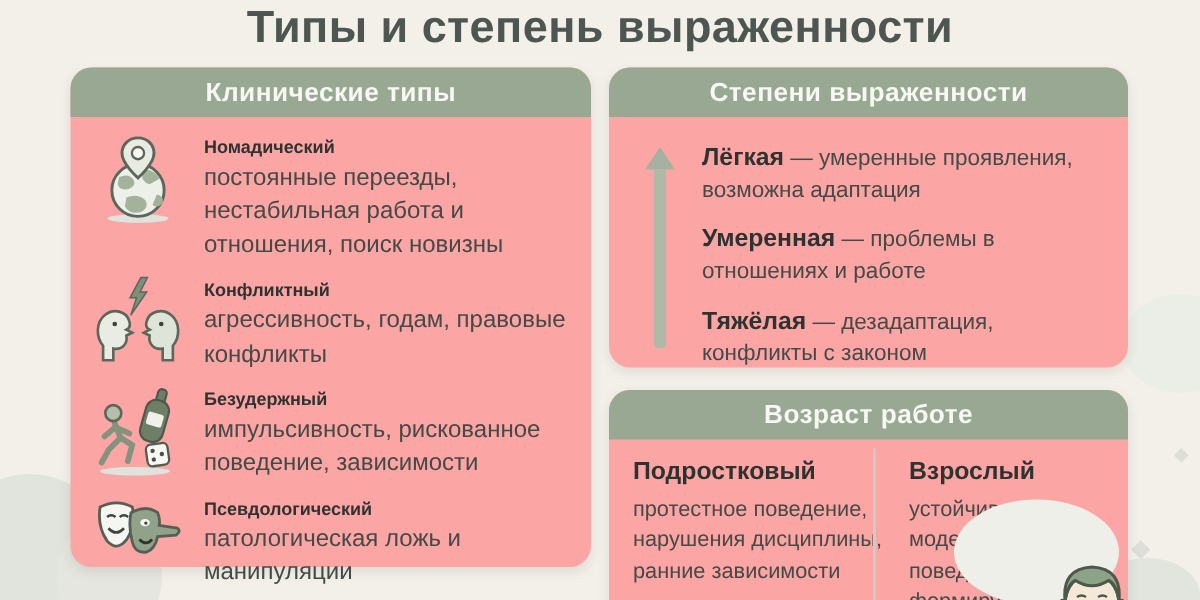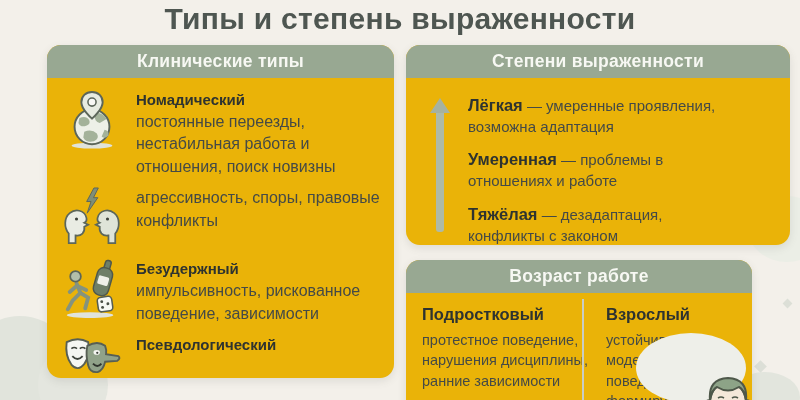--- a/index.html
+++ b/index.html
@@ -18,42 +18,42 @@
   .speck.s1{left:756px;top:362px;width:9px;height:9px;}
   .speck.s2{left:784px;top:300px;width:7px;height:7px;}
   .speck.s3{left:661px;top:318px;width:6px;height:6px;background:#e6e8e1;}
 
   .page-title{
     position:absolute;top:2px;left:0;right:0;text-align:center;
     font-size:30px;font-weight:700;color:#4e5651;letter-spacing:.3px;
   }
 
   .panel{
-    position:absolute;background:#eab308;border-radius:14px;
+    position:absolute;background:#fca5a5;border-radius:14px;
     box-shadow:0 3px 8px rgba(90,95,85,.14);
   }
   .panel-header{
     height:33px;line-height:33px;text-align:center;
     background:#98a892;color:#f7f8f3;font-weight:700;font-size:17.5px;
     letter-spacing:.3px;border-radius:14px 14px 0 0;
   }
 
   
   .panel.clinical{left:47px;top:45px;width:347px;height:333px;}
   .clinical-body{padding:11px 10px 0 12px;}
   .type-item{display:flex;align-items:flex-start;margin-bottom:9px;}
   .type-icon{flex:0 0 66px;height:62px;margin-right:11px;}
   .type-icon svg{width:62px;height:62px;display:block;margin:0 auto;}
   .type-item.small .type-icon{height:48px;}
   .type-item.small .type-icon svg{width:60px;height:48px;}
-  .type-name{font-size:15px;font-weight:700;color:#2e3330;margin:2px 0 3px 0;}
+  .type-name{font-size:12px;font-weight:700;color:#2e3330;margin:2px 0 3px 0;}
   .type-desc{font-size:16px;color:#454a46;line-height:1.4;max-width:252px;}
 
   
-  .panel.severity{left:406px;top:45px;width:384px;height:200px;}
+  .panel.severity{left:406px;top:45px;width:346px;height:200px;}
   .severity-body{display:flex;padding:16px 10px 0 22px;}
   .arrow-col{display:flex;flex-direction:column;align-items:center;width:24px;height:134px;margin:4px 16px 0 0;}
   .arrow-head{width:0;height:0;border-left:10px solid transparent;border-right:10px solid transparent;border-bottom:15px solid #a6b29f;}
   .arrow-tail{width:8px;flex:1;background:#aebaa7;border-radius:0 0 3px 3px;}
   .severity-entries{flex:1;}
   .severity-entry{margin:0 0 11px 0;font-size:15px;color:#454a46;line-height:1.38;max-width:252px;}
   .severity-entry b{font-size:16.5px;color:#2e3330;}
 
   
   .panel.age{left:406px;top:260px;width:346px;height:160px;}
@@ -109,21 +109,22 @@
         <div class="type-icon">
           <svg viewBox="0 0 64 64">
             <polygon points="34,1 26.5,15 31,15 27,27 38,11 33.5,11 38.5,1" fill="#7e8e78" stroke="#5c665a" stroke-width="1"></polygon>
             <path d="M8,58 L8,48 C3,42 3,32 9,27 C15,22 24,24 26,31 C27,34 26,36 24,37 L28,39 L24,41 C25,47 21,51 15,50 L15,58 Z" fill="#e9ece3" stroke="#5c665a" stroke-width="1.8"></path>
             <circle cx="16" cy="33" r="1.6" fill="#3e433c"></circle>
             <path d="M56,58 L56,48 C61,42 61,32 55,27 C49,22 40,24 38,31 C37,34 38,36 40,37 L36,39 L40,41 C39,47 43,51 49,50 L49,58 Z" fill="#dfe4d8" stroke="#5c665a" stroke-width="1.8"></path>
             <circle cx="48" cy="33" r="1.6" fill="#3e433c"></circle>
           </svg>
         </div>
         <div>
-          <div class="type-desc">агрессивность, споры, правовые конфликты</div>
+          <div class="type-name">Конфликтный</div>
+          <div class="type-desc">агрессивность, годам, правовые конфликты</div>
         </div>
       </div>
 
       <div class="type-item">
         <div class="type-icon">
           <svg viewBox="0 0 64 64">
             <ellipse cx="30" cy="59" rx="24" ry="3" fill="#e0e3db"></ellipse>
             <g stroke="#85937e" stroke-width="4" stroke-linecap="round" fill="none">
               <path d="M16,26 L20,36 L12,44 L7,53"></path>
               <path d="M20,36 L28,41 L25,52"></path>
@@ -158,20 +159,21 @@
             <path d="M19,15 q3,-2.4 6,0" stroke="#3e433c" stroke-width="1.8" fill="none"></path>
             <path d="M11,23 q5.5,6 11,0" stroke="#3e433c" stroke-width="2" fill="none"></path>
             <path d="M27,12 Q38,6 46,12 Q48,17 47,21 L60,23 Q63,25 59,28 L46,29 Q44,38 38,40 Q30,41 28,33 Q25,22 27,12 Z" fill="#90a289" stroke="#575f54" stroke-width="2"></path>
             <ellipse cx="37" cy="19" rx="3.4" ry="2.6" fill="#f5f6f2"></ellipse>
             <circle cx="37.6" cy="19.4" r="1.2" fill="#3e433c"></circle>
             <path d="M33,31 q5,5 9,0" stroke="#2f342d" stroke-width="2" fill="none"></path>
           </svg>
         </div>
         <div>
           <div class="type-name">Псевдологический</div>
+          <div class="type-desc">патологическая ложь и манипуляции</div>
         </div>
       </div>
 
     </div>
   </div>
 
   <div class="panel severity">
     <div class="panel-header">Степени выраженности</div>
     <div class="severity-body">
       <div class="arrow-col">

